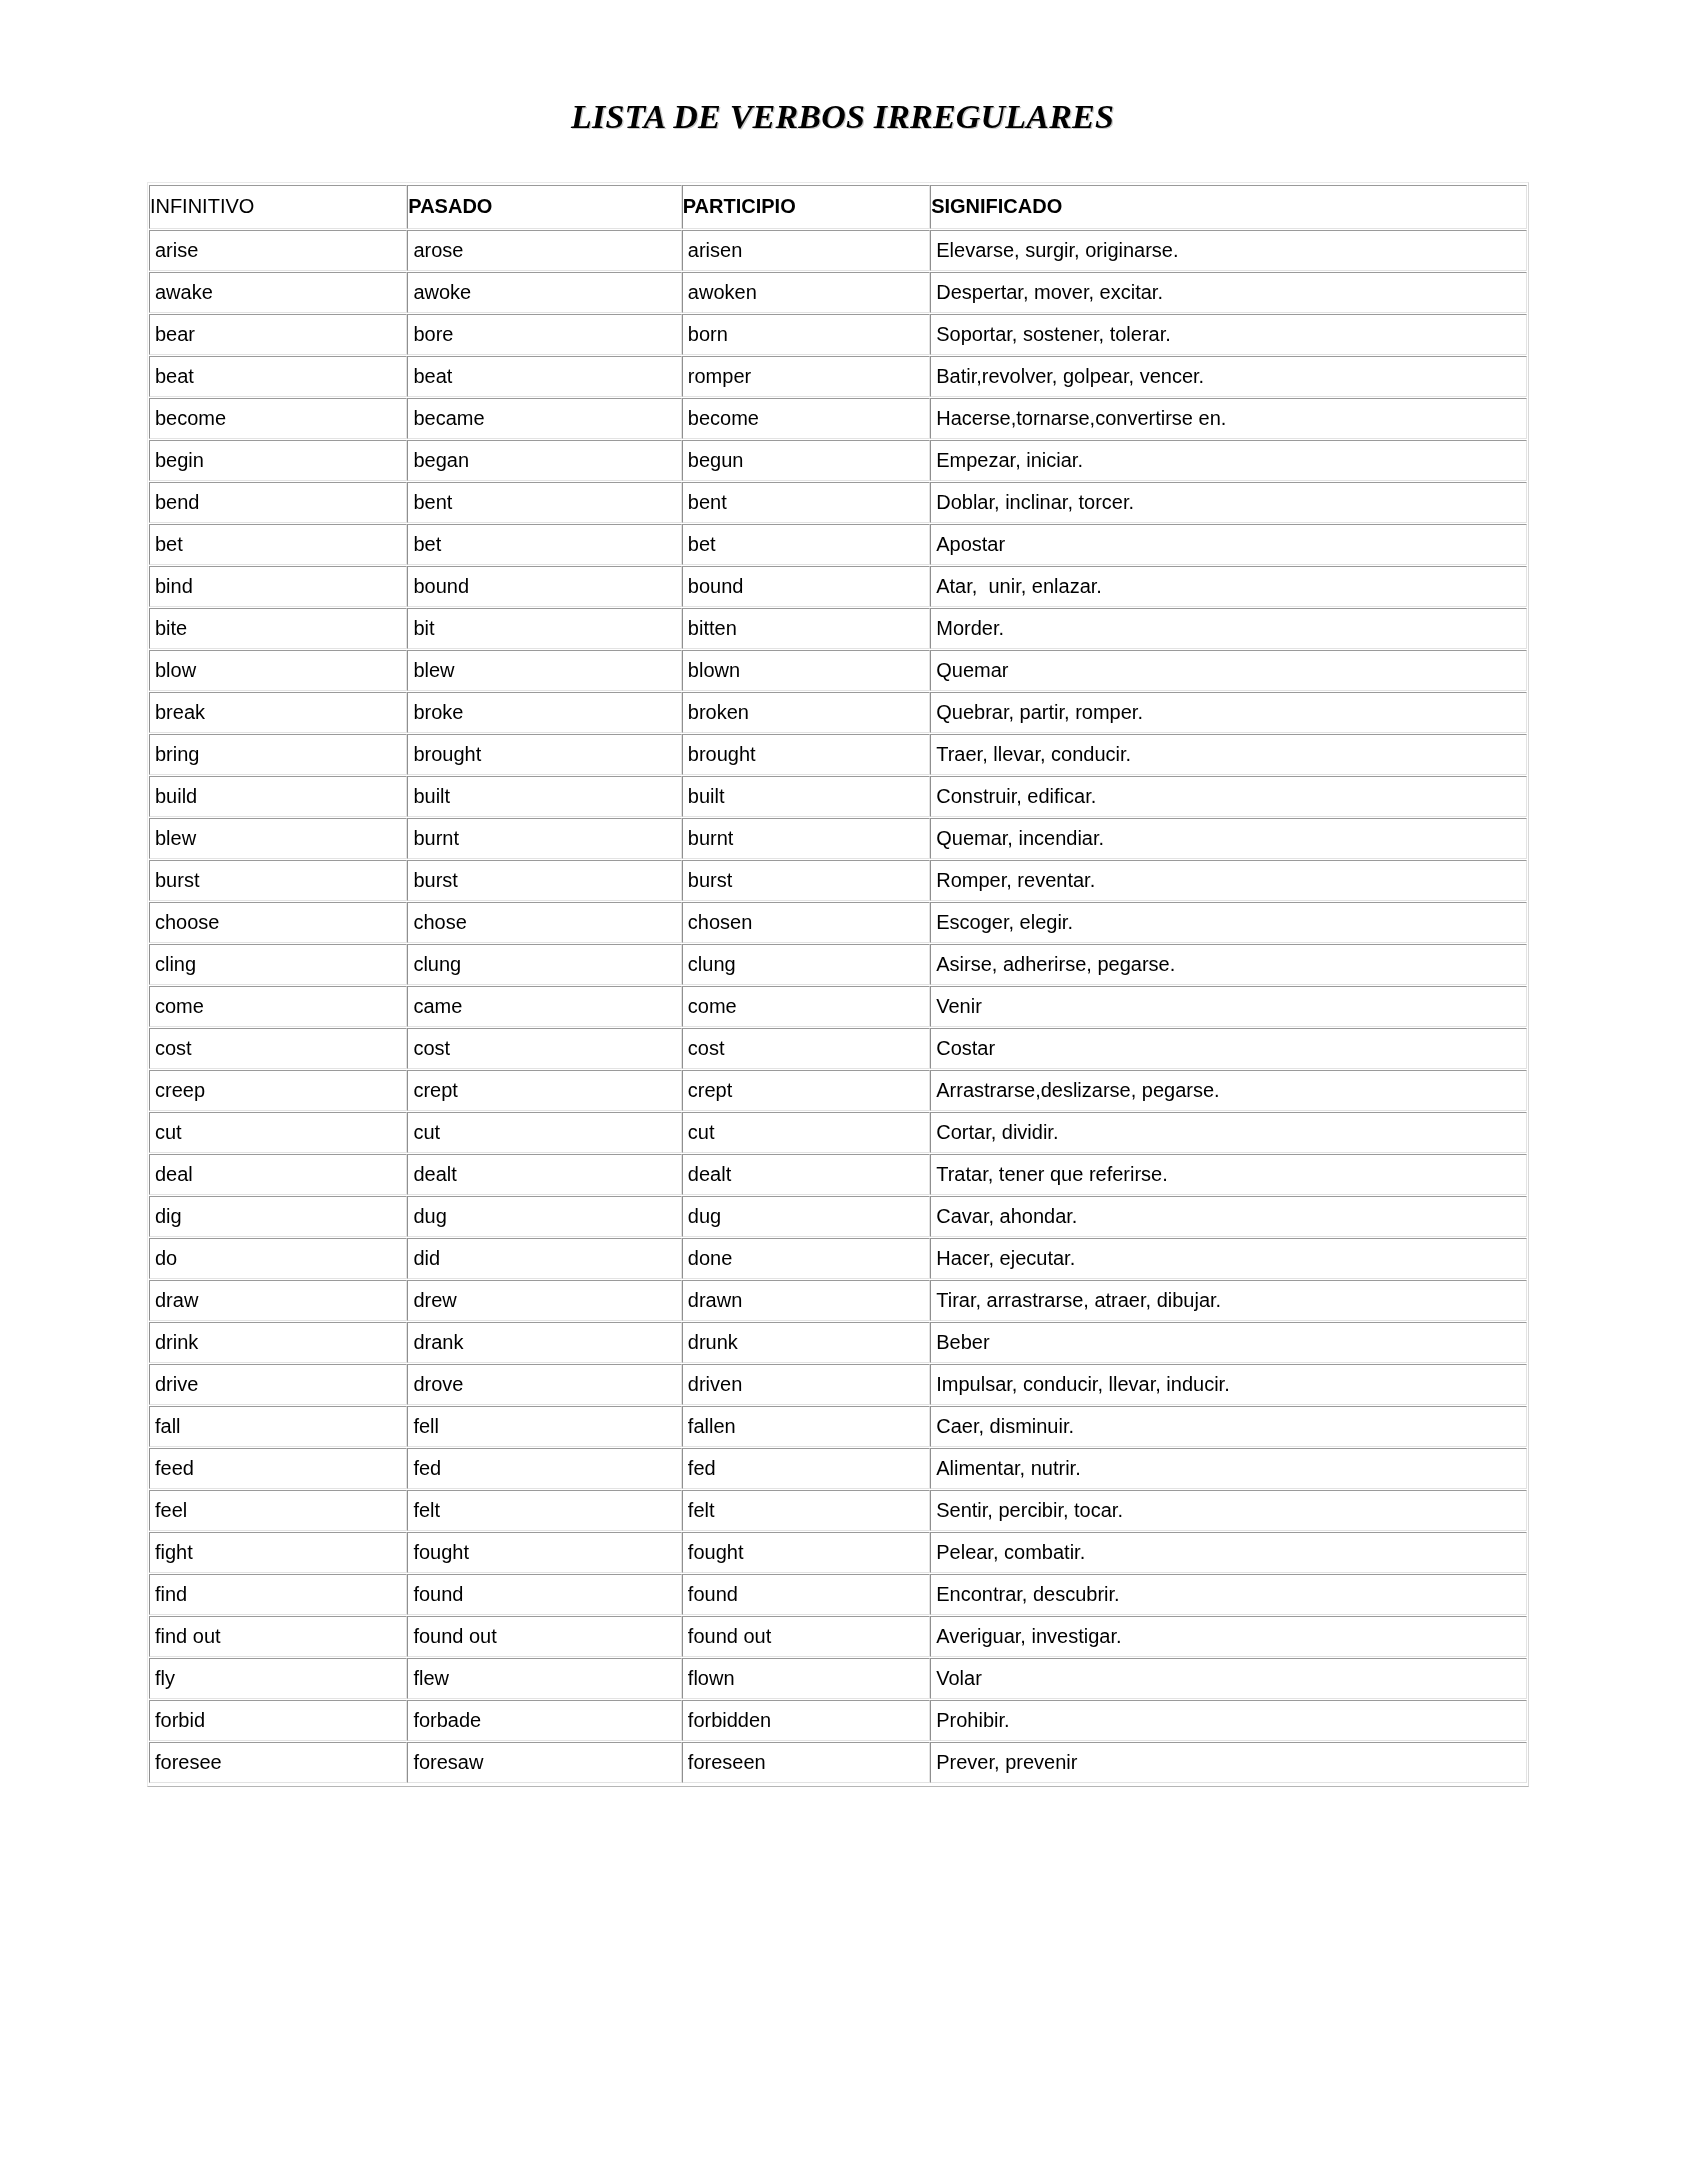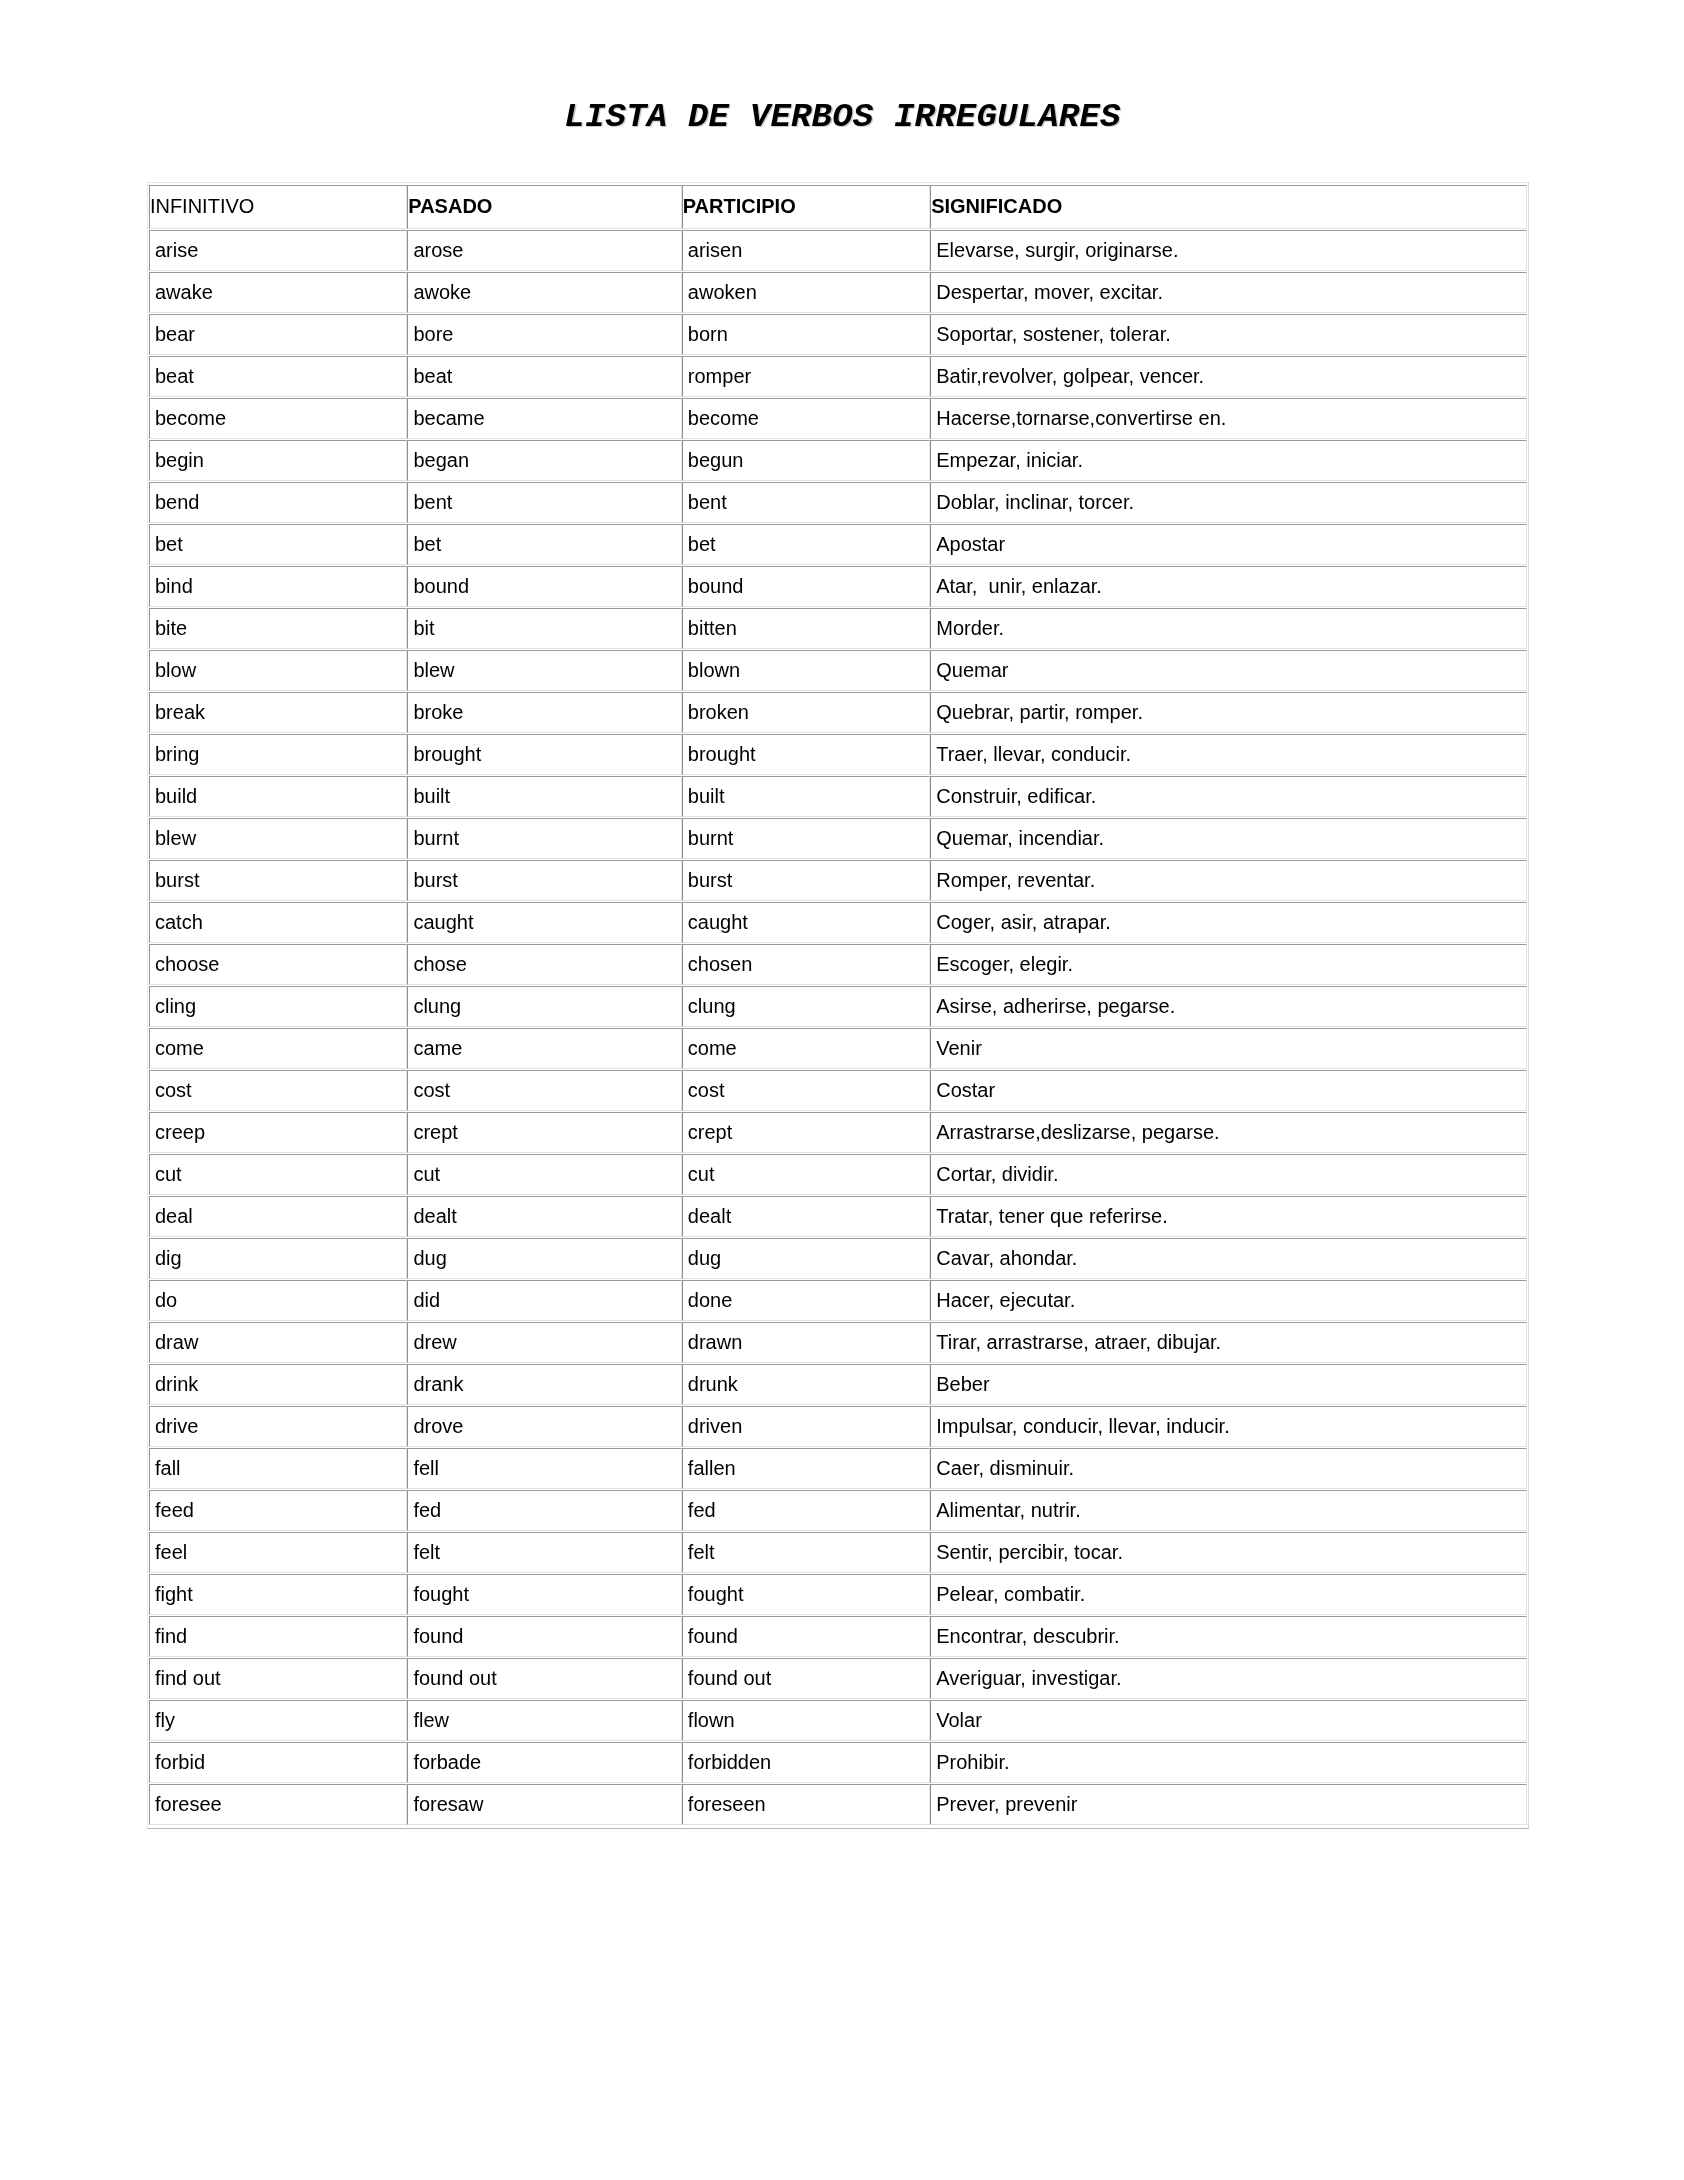--- a/index.html
+++ b/index.html
@@ -26,21 +26,21 @@
   
   .title-wrap {
     position: absolute;
     left: 0;
     top: 82px;
     width: 1685px;
     text-align: center;
   }
   .doc-title {
     display: inline-block;
-    font-family: Liberation Mono, monospace;
+    font-family: Liberation Serif, serif;
     font-weight: bold;
     font-style: italic;
     font-size: 34px;
     letter-spacing: 0.2px;
     color: #000000;
     text-shadow: 1.3px 1.3px 0 #c9c9c9;
     white-space: pre;
     margin-top: 16px;
   }
 
@@ -211,26 +211,20 @@
             <td>burnt</td>
             <td>Quemar, incendiar.</td>
           </tr>
           <tr>
             <td>burst</td>
             <td>burst</td>
             <td>burst</td>
             <td>Romper, reventar.</td>
           </tr>
           <tr>
-            <td>catch</td>
-            <td>caught</td>
-            <td>caught</td>
-            <td>Coger, asir, atrapar.</td>
-          </tr>
-          <tr>
             <td>choose</td>
             <td>chose</td>
             <td>chosen</td>
             <td>Escoger, elegir.</td>
           </tr>
           <tr>
             <td>cling</td>
             <td>clung</td>
             <td>clung</td>
             <td>Asirse, adherirse, pegarse.</td>

